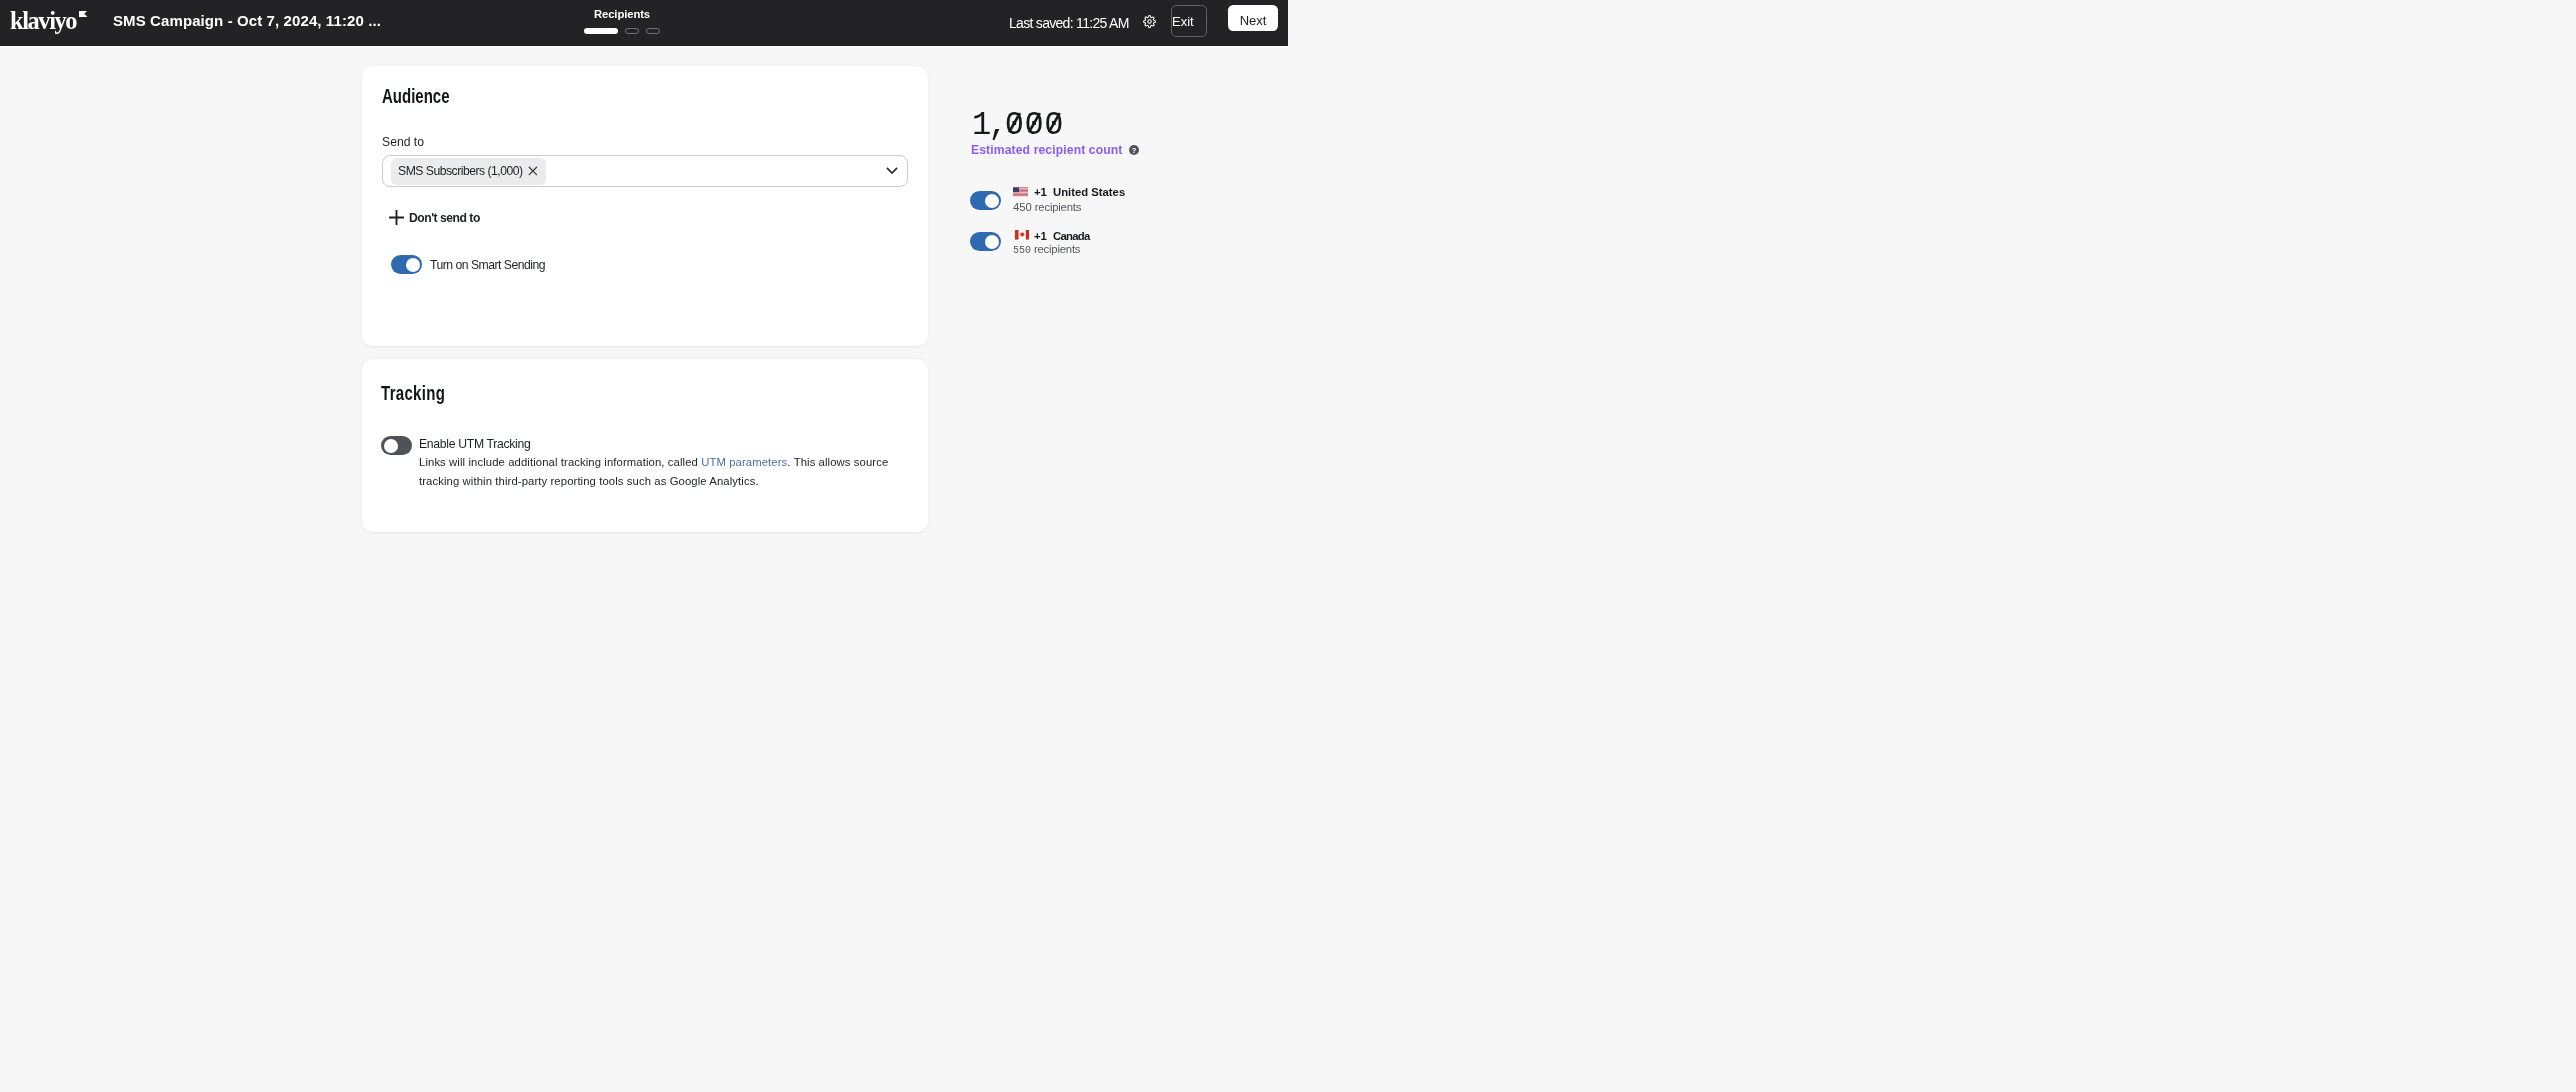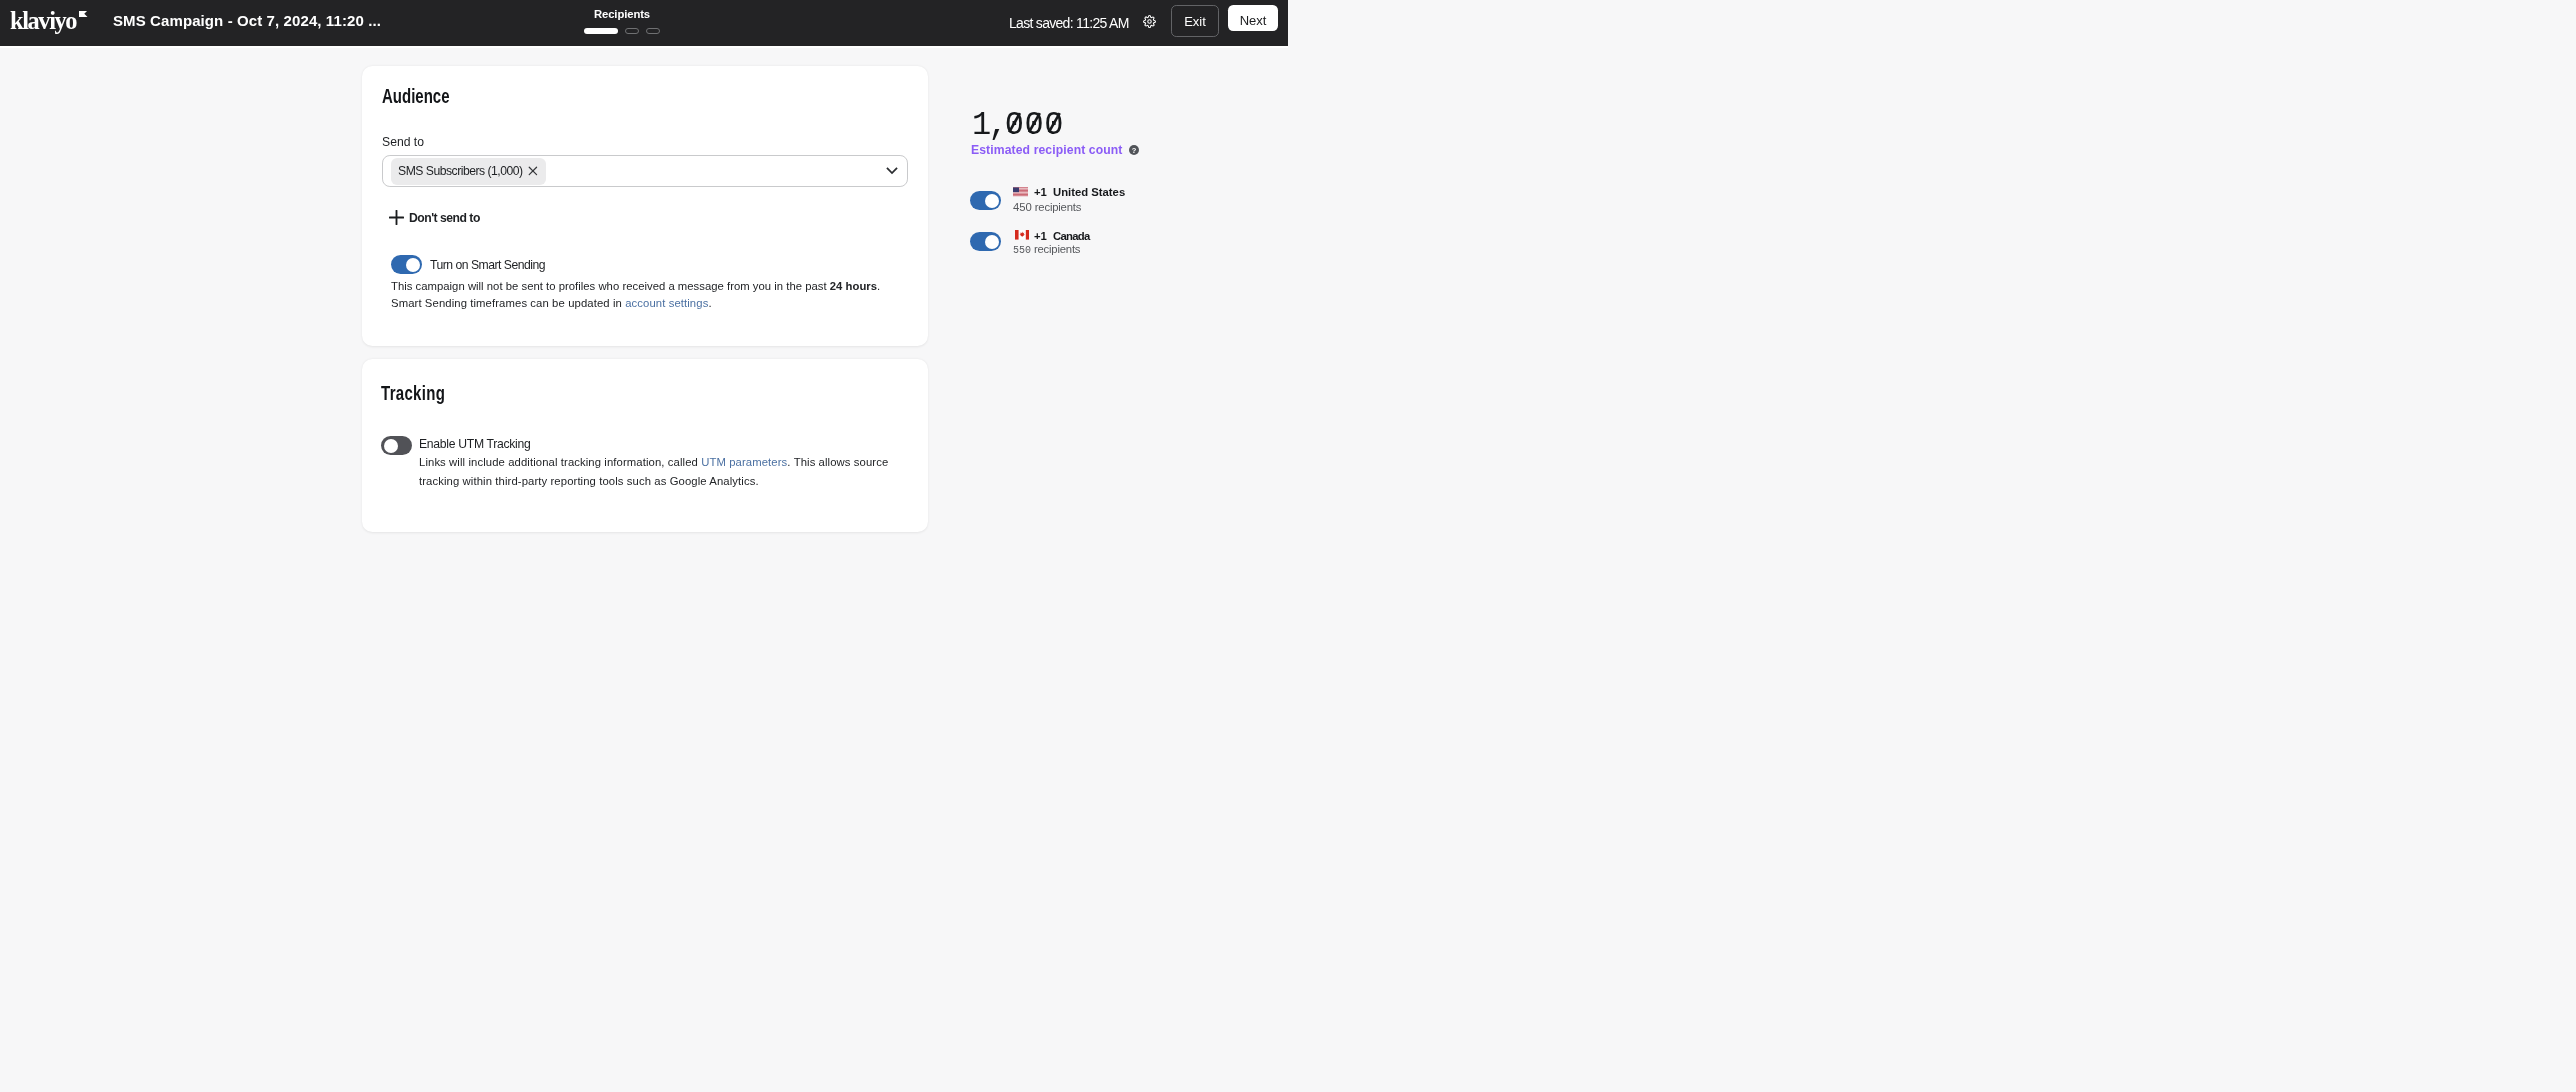--- a/index.html
+++ b/index.html
@@ -14,21 +14,21 @@
 #logoflag { position:absolute; left:79px; top:10.5px; width:8.5px; height:6.5px; background:#fff; clip-path:polygon(0 0, 100% 0, 62% 50%, 100% 100%, 0 100%); }
 #hdrtitle { position:absolute; left:113px; top:13px; font-size:15px; font-weight:bold; letter-spacing:0.1px; color:#fff; line-height:15px; }
 #hdrcenter { position:absolute; left:552px; top:0; width:140px; text-align:center; }
 #recip { font-size:11.3px; font-weight:bold; color:#fff; letter-spacing:-0.1px; margin-top:8.6px; line-height:11.3px; }
 #pills { position:absolute; left:584px; top:28px; height:5.8px; }
 .pillbig { position:absolute; left:0; top:0; width:34px; height:5.8px; background:#fff; border-radius:3.5px; }
 .pill2 { position:absolute; left:41px; top:0; width:13.6px; height:5.8px; border:1.2px solid #6f7072; border-radius:3.5px; }
 .pill3 { position:absolute; left:62px; top:0; width:13.6px; height:5.8px; border:1.2px solid #6f7072; border-radius:3.5px; }
 #lastsaved { position:absolute; left:1009px; top:16.5px; font-size:14px; letter-spacing:-0.7px; color:#fff; line-height:13px; }
 #gear { position:absolute; left:1143px; top:15px; }
-#exitbtn { position:absolute; left:1171px; top:5.2px; width:48px; height:32px; border:0.9px solid #626366; border-radius:5.2px; color:#fff; font-size:13px; text-align:center; line-height:31px; }
+#exitbtn { position:absolute; left:1171px; top:5.2px; width:36px; height:32px; border:0.9px solid #626366; border-radius:5.2px; color:#fff; font-size:13px; line-height:31px; }
 #nextbtn { position:absolute; left:1228px; top:5.2px; width:50px; height:26px; background:#fff; border-radius:5.2px; color:#1b1c1e; font-size:13px; text-align:center; line-height:32px; }
 
 .card { position:absolute; background:#fff; border-radius:10.5px; box-shadow:0 0.9px 2.6px rgba(0,0,0,0.08); }
 #card1 { left:362px; top:66px; width:566px; height:280px; }
 #card2 { left:362px; top:359px; width:566px; height:173px; }
 .ctitle { font-size:15px; font-weight:bold; color:#131518; display:inline-block; transform:scaleY(1.40); transform-origin:0 100%; line-height:15px; }
 
 .tgl { position:absolute; width:31px; height:19px; border-radius:9.6px; }
 .tgl .knob { position:absolute; top:2.5px; width:14px; height:14px; border-radius:50%; background:#fff; }
 .tgl.on { background:#2f69b0; }
@@ -79,21 +79,20 @@
       <path d="M1 1 L6.8 7 L12.6 1"></path>
     </svg>
   <svg class="abs" id="plus" style="left:389px; top:210px;" width="15" height="15" viewBox="0 0 17 17" stroke="#1b1d1f" stroke-width="2.1" stroke-linecap="round">
       <path d="M8.5 0.8 V16.2 M0.8 8.5 H16.2"></path>
     </svg>
   <div class="abs lbl" id="dontsend" style="left:409px; top:212px; font-weight:bold; letter-spacing:-0.5px;">Don't send to</div>
   <div class="tgl on" style="left:391px; top:255px;">
       <div class="knob"></div>
     </div>
   <div class="abs lbl" id="turnon" style="left:430px; top:259px; letter-spacing:-0.5px;">Turn on Smart Sending</div>
-  <div class="abs desc" id="adesc" style="left:391px; top:278px; line-height:17.3px; white-space:nowrap; letter-spacing:0.02px;">This campaign will not be sent to profiles who received a message from you in the past <b>24 hours</b>.<br><span style="letter-spacing:0.1px;">Smart Sending timeframes can be updated in <a class="lnk" href="#">account settings</a>.</span></div>
 
   <div class="abs" style="left:381px; top:388px;"><span class="ctitle" id="ttrk" style="letter-spacing:0.3px;">Tracking</span></div>
   <div class="tgl off" style="left:381px; top:436px;">
       <div class="knob"></div>
     </div>
   <div class="abs lbl" id="enutm" style="left:419px; top:438px; letter-spacing:-0.3px;">Enable UTM Tracking</div>
   <div class="abs desc" id="tdesc" style="left:419px; top:453px; line-height:19px; white-space:nowrap;"><span style="letter-spacing:0.1px;">Links will include additional tracking information, called <a class="lnk" href="#">UTM parameters</a>. This allows source</span><br><span style="letter-spacing:0.1px;margin-top:7px;">tracking within third-party reporting tools such as Google Analytics.</span></div>
 
   <div class="abs" style="left:972px; top:109px;"><span id="bignum" style="font-family:'Liberation Mono',monospace; font-size:32px; line-height:32px; display:inline-block; transform:scaleY(1.05); transform-origin:0 0; color:#17191c;">1<span style="margin-left:-2.8px;">,</span><span style="margin-left:-2.9px; letter-spacing:0.5px;">000</span></span></div>
   <svg class="abs" id="zslash" style="left:1004px; top:110px;" width="61" height="28" viewBox="0 0 70 32">

